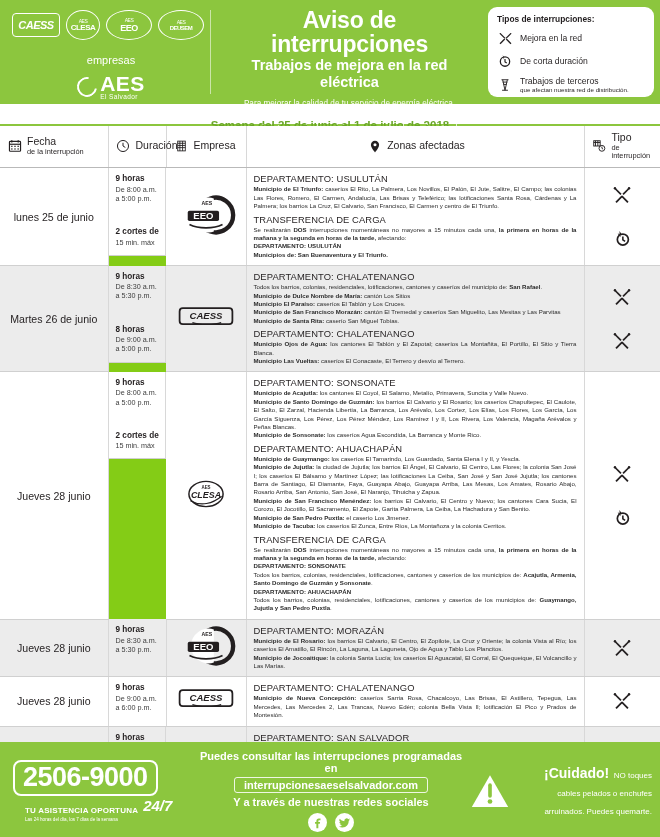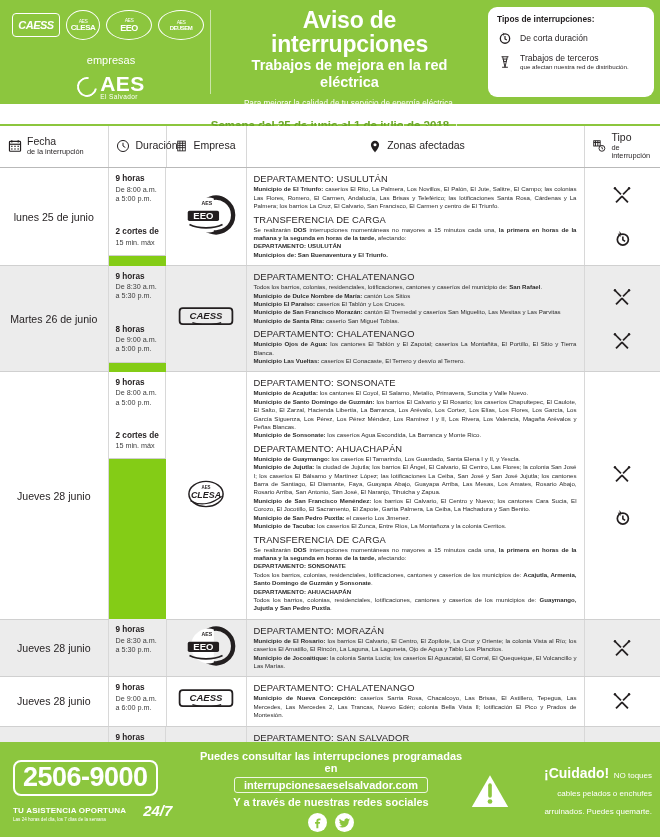--- a/index.html
+++ b/index.html
@@ -144,21 +144,21 @@
     width:660px; height: 92px;
     background:#8cc63e;
     display:flex; align-items:center;
   }
   .f-phone { width: 192px; padding-left: 13px; }
   .phone-box {
     border: 2px solid #fff; border-radius: 8px;
     color:#fff; font-size: 27px; font-weight: bold; letter-spacing: -0.5px;
     padding: 1px 8px 3px 8px; display:inline-block; line-height:1.05;
   }
-  .phone-sub { display:flex; align-items:center; gap:17px; margin-top: 3px; }
+  .phone-sub { display:flex; align-items:flex-start; gap:5px; margin-top: 3px; margin-left: 12px; }
   .phone-sub .l1 { color:#fff; font-size: 8px; font-weight: bold; letter-spacing:.2px; line-height:1.15; }
   .phone-sub .l2 { color:#fff; font-size: 4.6px; line-height:1.2; display:block; font-weight: normal;}
   .phone-247 { color:#fff; font-size: 15px; font-weight: bold; font-style: italic; line-height:.9; }
 
   .f-center { flex:1; text-align:center; color:#fff; }
   .f-c1 { font-size: 11px; font-weight: bold; }
   .f-url {
     display:inline-block; border:1px solid rgba(255,255,255,.85); border-radius:3px;
     padding: 1px 9px; margin: 3px 12px 2px; font-size: 11px; font-weight: bold;
   }
@@ -215,20 +215,33 @@
 
     <div class="hdr-center">
       <div class="hdr-title">Aviso de interrupciones</div>
       <div class="hdr-sub">Trabajos de mejora en la red eléctrica</div>
       <div class="hdr-desc">Para mejorar la calidad de tu servicio de energía eléctrica, programamos trabajos de inversión en la red, por lo que es necesario interrumpir el servicio en zonas donde se ejecutan las labores.</div>
     </div>
 
     <div class="legend">
       <div class="legend-title">Tipos de interrupciones:</div>
 
+      <div class="legend-item">
+        <span class="legend-ico">
+          <svg viewBox="0 0 24 24" width="15" height="15">
+              <g fill="#231f20">
+                <path d="M4 3l8 8-1.5 1.5L2.5 4.5 3 3z"></path>
+                <path d="M12.5 13.5L20 21l1.5-1.5-7.5-7.5z"></path>
+                <path d="M20 3l-8 8 1.5 1.5L21.5 4.5 21 3z"></path>
+                <path d="M11.5 13.5L4 21l-1.5-1.5 7.5-7.5z"></path>
+              </g>
+            </svg>
+        </span>
+        <span class="legend-txt">Mejora en la red</span>
+      </div>
 
       <div class="legend-item">
         <span class="legend-ico">
           <svg viewBox="0 0 24 24" width="14" height="14">
               <circle cx="12" cy="13" r="8" fill="none" stroke="#231f20" stroke-width="2.2"></circle>
               <path d="M12 8.5v5l3 2" stroke="#231f20" stroke-width="2" fill="none"></path>
               <path d="M8 2l3 4h-3l2 4" fill="#231f20"></path>
             </svg>
         </span>
         <span class="legend-txt">De corta duración</span>

